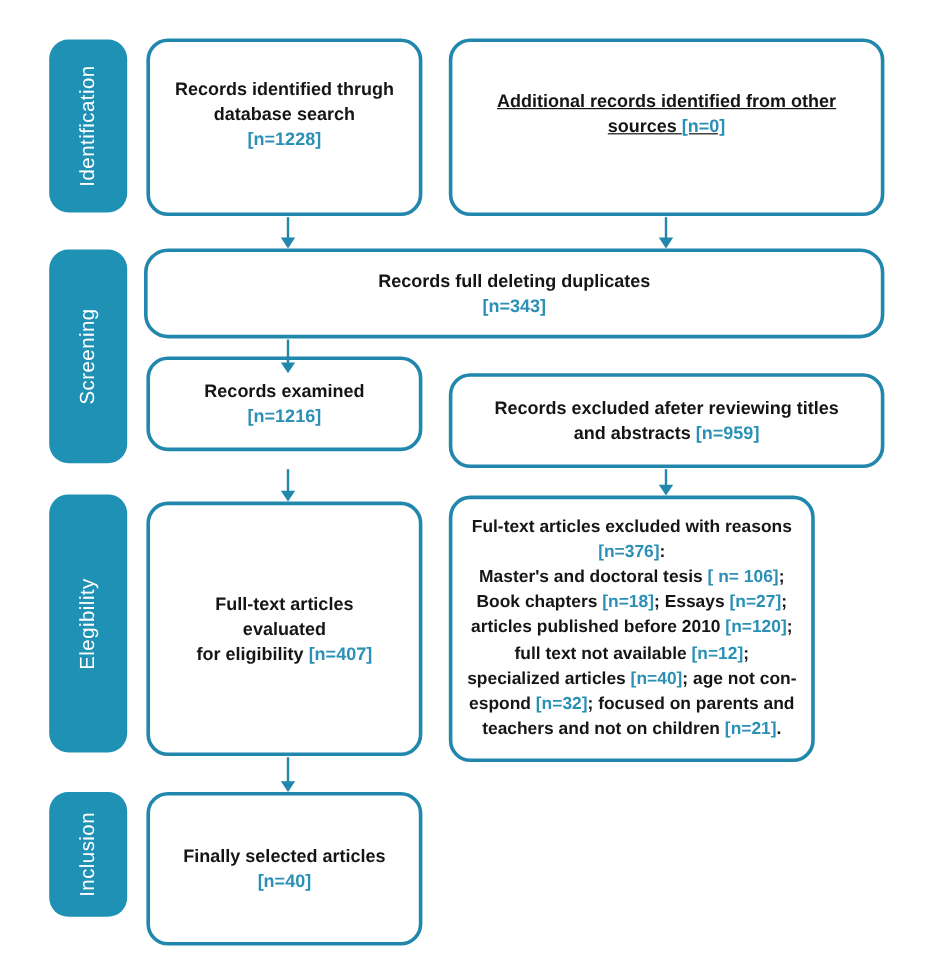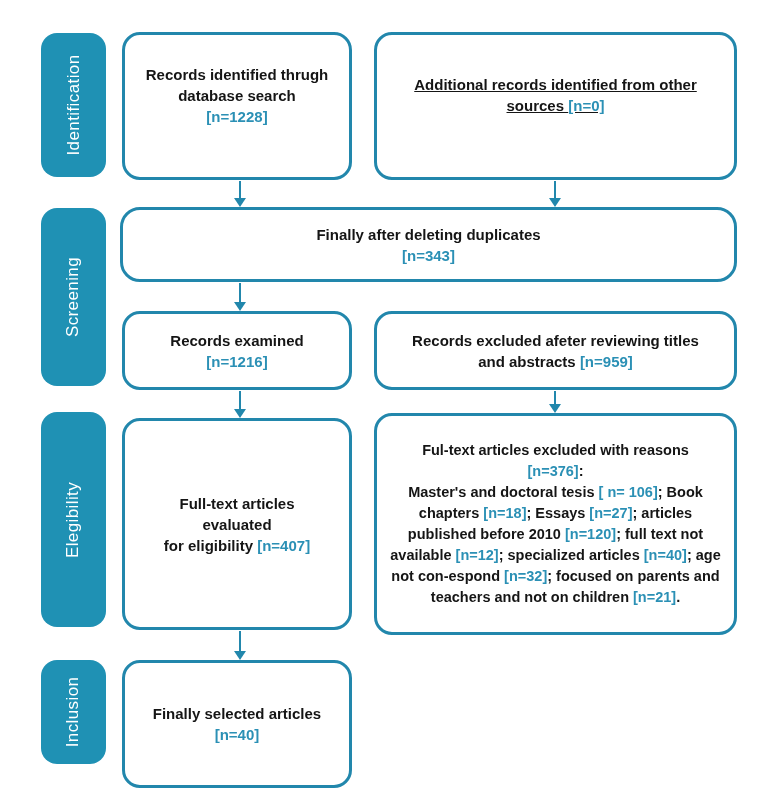--- a/index.html
+++ b/index.html
@@ -47,24 +47,24 @@
     line-height: 1.4;
   }
   .node .node-text { white-space: pre-line; }
   .node .hl { color: var(--teal-text, #2b90b5); }
   .node.up { padding-bottom: 32px; }
 
   
   .pos-identified        { left: 122px; top: 32px;  width: 230px; height: 148px; }
   .pos-additional        { left: 374px; top: 32px;  width: 363px; height: 148px; text-decoration: underline; }
   .pos-duplicates        { left: 120px; top: 207px; width: 617px; height: 75px; border-radius: 20px; }
-  .pos-examined          { left: 122px; top: 311px; width: 230px; height: 79px; }
+  .pos-examined          { left: 122px; top: 297px; width: 230px; height: 79px; }
   .pos-excluded-titles   { left: 374px; top: 311px; width: 363px; height: 79px; }
   .pos-fulltext-eval     { left: 122px; top: 418px; width: 230px; height: 212px; }
-  .pos-fulltext-excluded { left: 374px; top: 413px; width: 363px; height: 222px; font-size: 14.5px; line-height: 1.45; padding: 8px 12px; }
+  .pos-fulltext-excluded { left: 374px; top: 413px; width: 305px; height: 222px; font-size: 14.5px; line-height: 1.45; padding: 8px 12px; }
   .pos-included          { left: 122px; top: 660px; width: 230px; height: 128px; }
 
   
   .pos-stage-identification { left: 41px; top: 33px;  width: 65px; height: 144px; }
   .pos-stage-screening      { left: 41px; top: 208px; width: 65px; height: 178px; }
   .pos-stage-elegibility    { left: 41px; top: 412px; width: 65px; height: 215px; }
   .pos-stage-inclusion      { left: 41px; top: 660px; width: 65px; height: 104px; }
 
   
   .arrow {
@@ -113,21 +113,21 @@
 database search
 </span><span class="hl">[n=1228]</span></div>
   </div>
 
   <div class="node pos-additional up">
     <div class="node-text"><span>Additional records identified from other
 sources </span><span class="hl">[n=0]</span></div>
   </div>
 
   <div class="node pos-duplicates">
-    <div class="node-text"><span>Finally after deleting duplicates
+    <div class="node-text"><span>Records full deleting duplicates
 </span><span class="hl">[n=343]</span></div>
   </div>
 
   <div class="node pos-examined">
     <div class="node-text"><span>Records examined
 </span><span class="hl">[n=1216]</span></div>
   </div>
 
   <div class="node pos-excluded-titles">
     <div class="node-text"><span>Records excluded afeter reviewing titles

